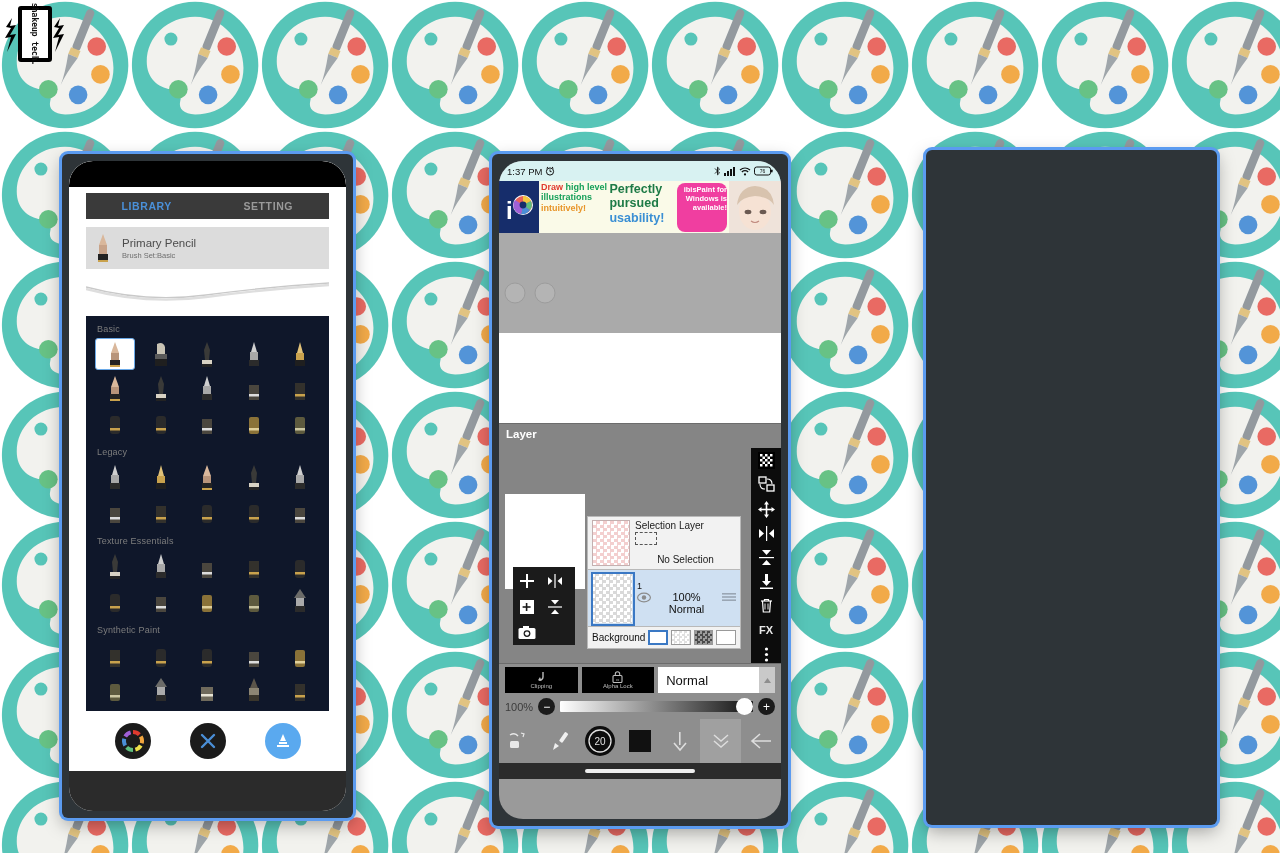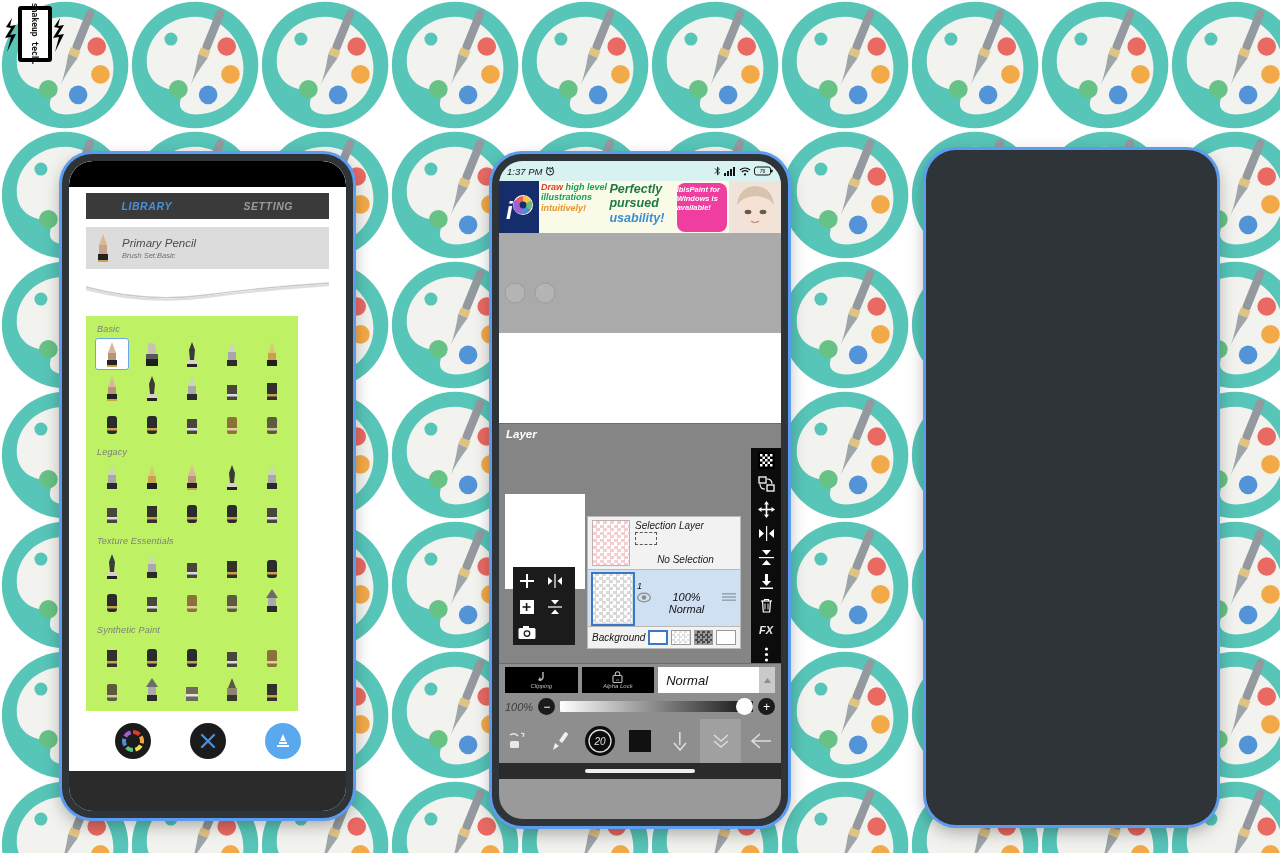--- a/index.html
+++ b/index.html
@@ -31,25 +31,24 @@
     font-family: "DejaVu Sans Mono", monospace;
     font-size: 8.5px; font-weight: bold; color: #111; letter-spacing: -0.3px;
   }
   .logo-bolt { position: absolute; top: 14px; width: 12px; height: 34px; }
   .logo-bolt.left { left: 1px; }
   .logo-bolt.right { left: 49px; }
 
   
   .phone {
     position: absolute; z-index: 20;
-    border-radius: 30px;
+    border-radius: 6px;
     background: #2e3438;
     box-shadow: 0 0 0 3px #5b9bf0, 0 6px 18px rgba(0,0,0,.35);
     overflow: hidden;
-    font-style: italic;
   }
   .phone-screen {
     position: absolute; inset: 7px;
     border-radius: 24px; overflow: hidden; background: #fff;
   }
 
   
   #phone-1 { left: 62px; top: 154px; width: 291px; height: 664px; }
   #p1-screen { background: #ffffff; }
   .p1-notch {
@@ -69,22 +68,22 @@
   .p1-current {
     position: absolute; left: 17px; top: 66px; width: 243px; height: 42px;
     background: #dcdcdc; display: flex; align-items: center; padding: 7px 8px;
   }
   .p1-cur-icon { width: 18px; height: 30px; margin-right: 10px; position: relative; }
   .p1-cur-text { line-height: 1.25; }
   .p1-cur-name { font-size: 11.5px; color: #4c4c4c; font-weight: 500; }
   .p1-cur-sub  { font-size: 7.5px; color: #6e6e6e; }
   .p1-wave { position: absolute; left: 17px; top: 112px; width: 243px; height: 40px; }
   .p1-list {
-    position: absolute; left: 17px; top: 155px; width: 212px; height: 430px;
-    background: #bef264; overflow: hidden;
+    position: absolute; left: 17px; top: 155px; width: 243px; height: 430px;
+    background: #0f172a; overflow: hidden;
   }
   .p1-sec-label {
     font-size: 9px; color: #7d7d7d; padding: 8px 0 3px 11px; letter-spacing: .2px;
   }
   .p1-grid {
     display: grid; grid-template-columns: repeat(5, 1fr);
     gap: 0px; padding: 0 6px;
   }
   .p1-cell {
     height: 34px; display: flex; align-items: center; justify-content: center;
@@ -129,21 +128,21 @@
     background: #162d6b; flex: none;
   }
   .p2-ad-body {
     flex: 1; background: #fafae8; display: flex; 
     justify-content: center; padding: 1px 2px;
   }
   .p2-ad-l1 { font-size: 9px; font-weight: bold; line-height: 1.15; }
   .p2-ad-l2 { font-size: 12.5px; font-weight: bold; line-height: 1.15; }
   .p2-ad-l3 {
     margin-top: 1px; background: #f03ea0; border-radius: 8px; color: #fff;
-    font-size: 7.5px; font-weight: bold; text-align: left; padding: 1.5px 0;
+    font-size: 7.5px; font-weight: bold; text-align: right; padding: 1.5px 0;
   }
   .c-red { color: #e03a2f; } .c-grn { color: #17a05a; }
   .c-ora { color: #e8952a; } .c-blu { color: #3a8fd4; } .c-dkg { color: #1d7a46; }
   .p2-ad-face { width: 52px; flex: none; background: #e8d8cc; position: relative; }
   .p2-canvastop { height: 100px; background: #aaaaaa; }
   .p2-canvasmid { height: 90px; background: #ffffff; }
   .p2-layerpanel {
     position: relative; background: #858585; height: 240px;
     border-top: 1px solid #6c6c6c;
   }

